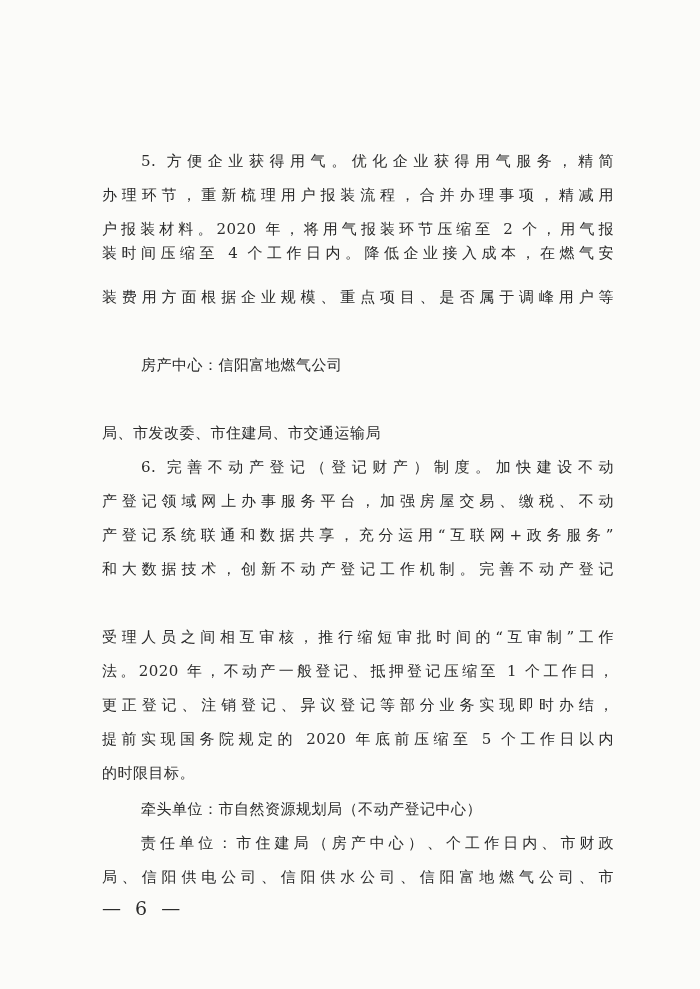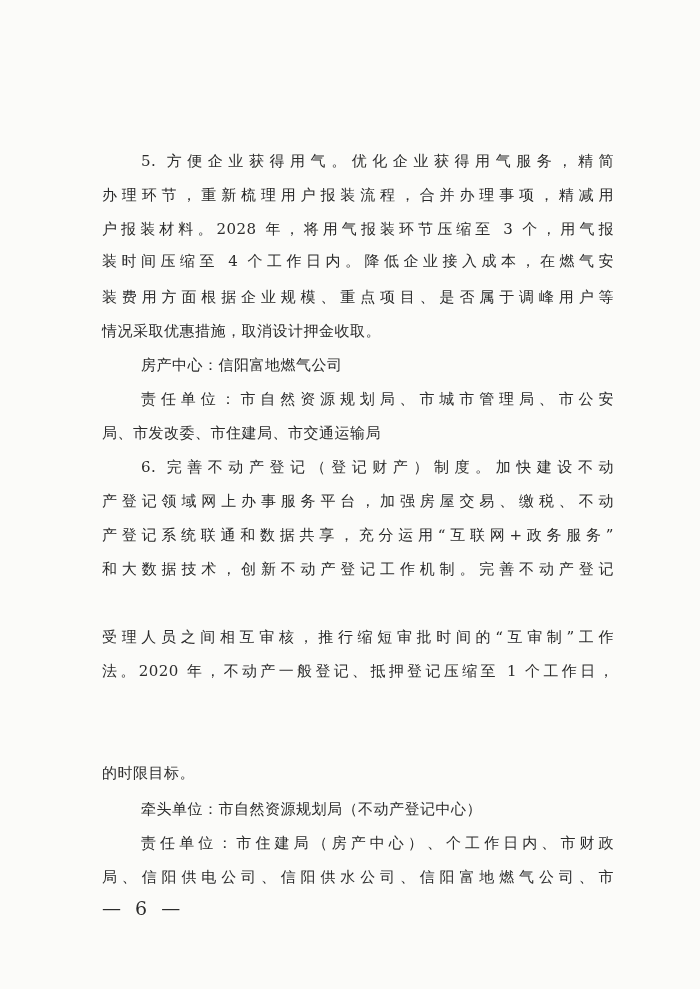--- a/index.html
+++ b/index.html
@@ -19,33 +19,33 @@
     position:absolute; left:102px; top:893px; font-size:19px; line-height:30px; letter-spacing:4px;
   }
 </style>
 </head>
 <body>
 
 <div class="page">
 
   <div class="line indent" style="top:144px">5. 方便企业获得用气。优化企业获得用气服务，精简</div>
   <div class="line" style="top:178px">办理环节，重新梳理用户报装流程，合并办理事项，精减用</div>
-  <div class="line" style="top:212px">户报装材料。2028 年，将用气报装环节压缩至 3 个，用气报</div>
-  <div class="line" style="top:244px">装时间压缩至 4 个工作日内。降低企业接入成本，在燃气安</div>
+  <div class="line" style="top:212px">户报装材料。2020 年，将用气报装环节压缩至 2 个，用气报</div>
+  <div class="line" style="top:236px">装时间压缩至 4 个工作日内。降低企业接入成本，在燃气安</div>
   <div class="line" style="top:280px">装费用方面根据企业规模、重点项目、是否属于调峰用户等</div>
-  <div class="line last" style="top:314px">情况采取优惠措施，取消设计押金收取。</div>
   <div class="line indent last" style="top:348px">房产中心：信阳富地燃气公司</div>
-  <div class="line indent" style="top:382px">责任单位：市自然资源规划局、市城市管理局、市公安</div>
   <div class="line last" style="top:416px">局、市发改委、市住建局、市交通运输局</div>
 
   <div class="line indent" style="top:450px">6. 完善不动产登记（登记财产）制度。加快建设不动</div>
   <div class="line" style="top:484px">产登记领域网上办事服务平台，加强房屋交易、缴税、不动</div>
   <div class="line" style="top:518px">产登记系统联通和数据共享，充分运用“互联网+政务服务”</div>
   <div class="line" style="top:552px">和大数据技术，创新不动产登记工作机制。完善不动产登记</div>
   <div class="line" style="top:620px">受理人员之间相互审核，推行缩短审批时间的“互审制”工作</div>
   <div class="line" style="top:654px">法。2020 年，不动产一般登记、抵押登记压缩至 1 个工作日，</div>
+  <div class="line" style="top:688px">更正登记、注销登记、异议登记等部分业务实现即时办结，</div>
+  <div class="line" style="top:722px">提前实现国务院规定的 2020 年底前压缩至 5 个工作日以内</div>
   <div class="line last" style="top:756px">的时限目标。</div>
   <div class="line indent last" style="top:792px">牵头单位：市自然资源规划局（不动产登记中心）</div>
   <div class="line indent" style="top:826px">责任单位：市住建局（房产中心）、个工作日内、市财政</div>
   <div class="line" style="top:860px">局、信阳供电公司、信阳供水公司、信阳富地燃气公司、市</div>
 
   <div class="pagenum">— 6 —</div>
 </div>
 
 </body></html>

